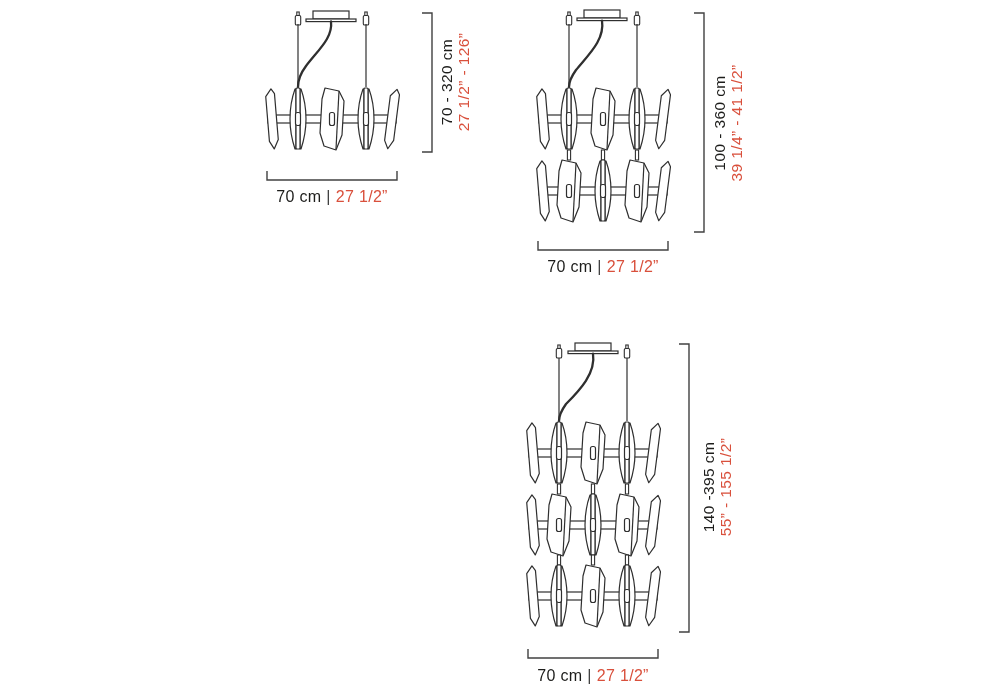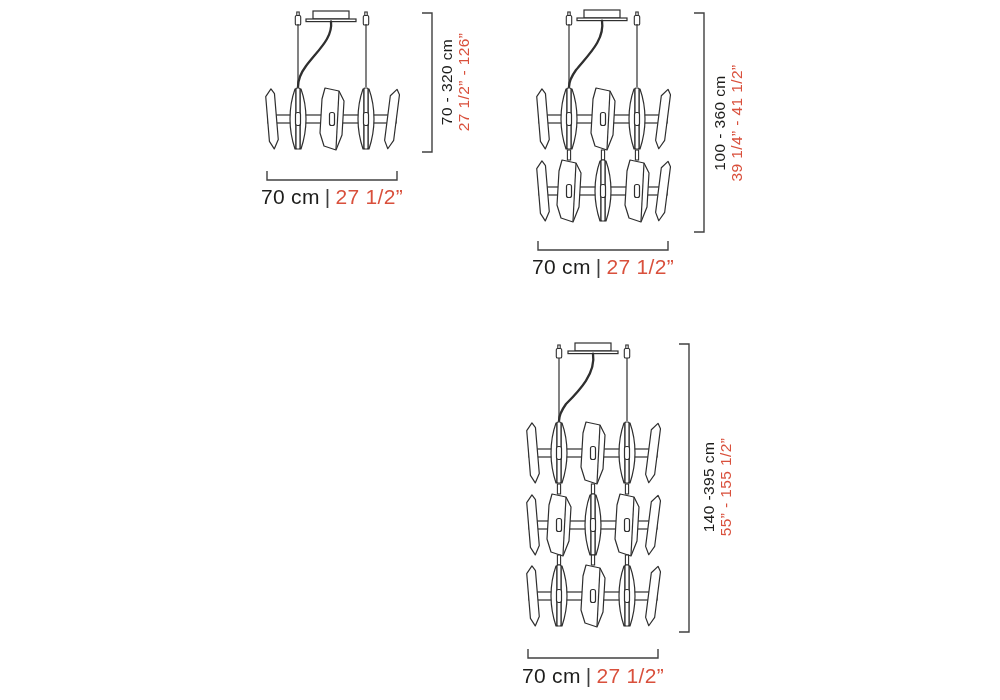--- a/index.html
+++ b/index.html
@@ -12,21 +12,21 @@
   }
   .artwork{position:absolute;left:0;top:0;}
   .label{position:absolute;color:#1d1d1b;}
   .vlabel{
     display:flex;flex-direction:column;align-items:center;
     transform:translate(-50%,-50%) rotate(-90deg);
     white-space:nowrap;font-size:15.5px;line-height:16.5px;letter-spacing:.4px;
   }
   .hlabel{
     transform:translate(-50%,-50%);
-    white-space:nowrap;font-size:21px;letter-spacing:.3px;
+    white-space:nowrap;font-size:16px;letter-spacing:.3px;
   }
   .metric{color:#1d1d1b;}
   .imperial{color:#d9503c;}
   .sep{color:#3f3f3f;padding:0 5px;}
 </style>
 </head>
 <body>
 
 <div class="stage">
 

